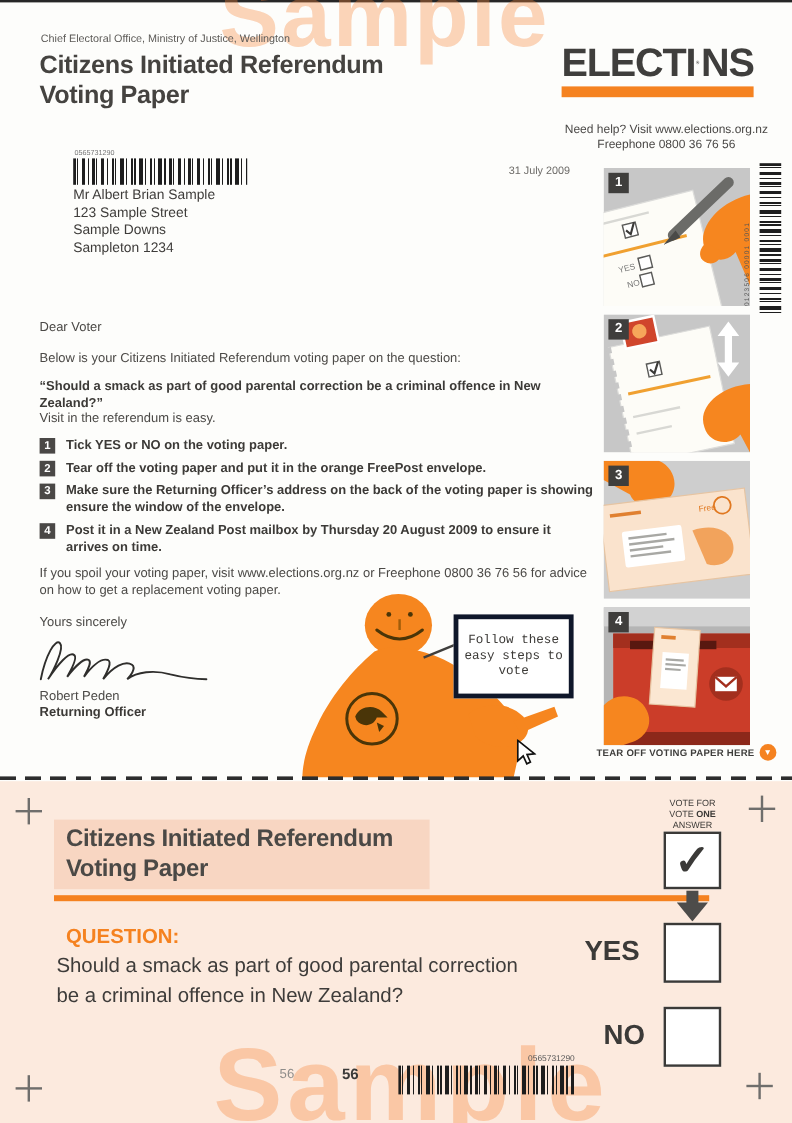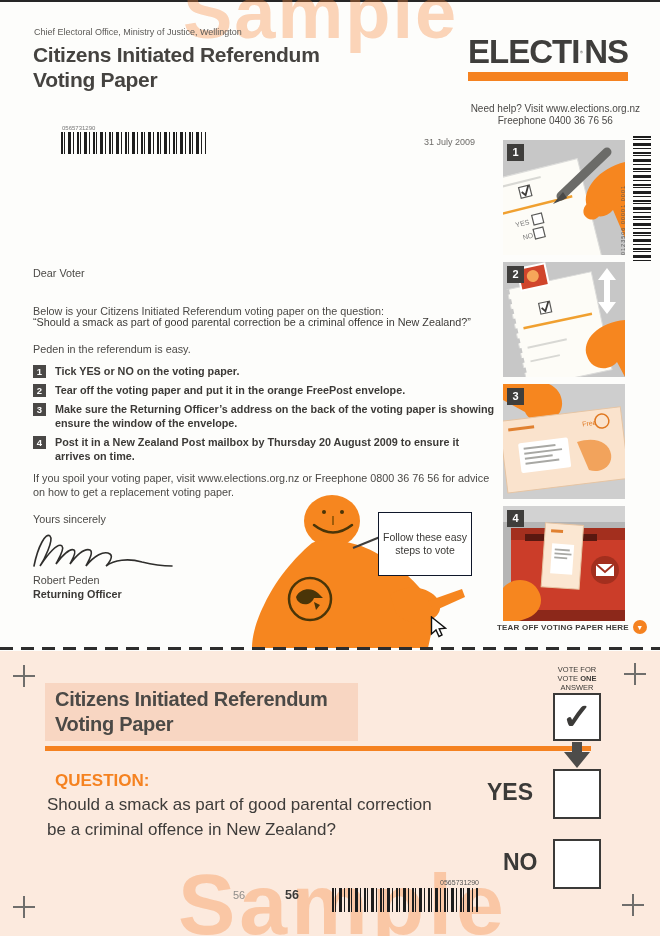--- a/index.html
+++ b/index.html
@@ -28,35 +28,35 @@
   .addr-num{position:absolute;left:62px;top:125px;font-size:6px;color:#777;}
   .bc{background:repeating-linear-gradient(90deg,#1d1d1d 0 2px,transparent 2px 3px,
       #1d1d1d 3px 4px,transparent 4px 7px,#1d1d1d 7px 10px,transparent 10px 12px,
       #1d1d1d 12px 13px,transparent 13px 16px);}
   .addr-barcode{position:absolute;left:61px;top:132px;width:145px;height:22px;}
   .addr{position:absolute;left:61px;top:156px;font-size:11.5px;line-height:14.5px;color:#3e3c3a;}
   .date{position:absolute;left:424px;top:137px;font-size:9px;color:#6d6b68;}
 
   
   .para{position:absolute;left:33px;width:462px;font-size:10.8px;line-height:14px;color:#4b4946;}
-  .bold{font-weight:normal;color:#3c3a37;}
+  .bold{font-weight:bold;color:#3c3a37;}
   .lsteps{position:absolute;left:33px;top:364px;width:462px;}
   .lstep{display:flex;margin-bottom:5px;}
   .lbadge{flex:0 0 13px;width:13px;height:13px;background:#4a4846;color:#fff;font-size:9.5px;
           font-weight:bold;text-align:center;line-height:13px;margin-right:9px;margin-top:1px;}
   .lstep-text{font-size:10.8px;line-height:14px;font-weight:bold;color:#3c3a37;}
   .sig{position:absolute;left:30px;top:526px;}
   .sig-name{position:absolute;left:33px;top:574px;font-size:10.8px;color:#4b4946;}
   .sig-title{position:absolute;left:33px;top:588px;font-size:10.8px;font-weight:bold;color:#3c3a37;}
 
   
   .mascot{position:absolute;left:250px;top:495px;z-index:2;}
   .bubble{position:absolute;left:378px;top:512px;width:92px;height:62px;background:#fff;
-          border:1px solid #0f172a;z-index:3;display:flex;align-items:center;justify-content:center;
-          text-align:center;font-size:10.5px;line-height:13px;color:#3c3a37;}
+          border:4px solid #0f172a;z-index:3;display:flex;align-items:center;justify-content:center;
+          text-align:center;font-size:10.5px;line-height:13px;color:#3c3a37;font-family:Liberation Mono, monospace;}
   .bubble-tail{position:absolute;left:352px;top:533px;z-index:3;}
   .cursor{position:absolute;left:430px;top:616px;z-index:6;}
 
   
   .fig{position:absolute;left:503px;width:122px;height:115px;}
   .fig svg{display:block;}
   .fbadge{position:absolute;left:4px;top:4px;width:17px;height:17px;background:#3f3e3c;color:#fff;
           font-size:11px;font-weight:bold;text-align:center;line-height:17px;z-index:2;}
   .vbarcode{position:absolute;left:633px;top:136px;width:18px;height:126px;
             background:repeating-linear-gradient(180deg,#1d1d1d 0 2px,transparent 2px 3px,
@@ -120,31 +120,37 @@
         <circle cx="15" cy="15" r="13" fill="#fff" stroke="#3f3e3c" stroke-width="2.6"></circle>
         <path d="M7,13 C10,7.5 19,8 21.5,13 L24,15.5 L16.5,15 C15,20 9.5,19.5 7.5,15.5 Z" fill="#3f3e3c"></path>
         <path d="M19,18 L24,20 L20.5,24.5 L18,21 Z" fill="#3f3e3c"></path>
       </svg>
       <span>NS</span>
     </div>
     <div class="logo-bar"></div>
   </div>
   <div class="help">
     <div>Need help? Visit www.elections.org.nz</div>
-    <div>Freephone 0400 36 76 56</div>
+    <div>Freephone 0800 36 76 56</div>
   </div>
 
   <div class="addr-num">0565731290</div>
   <div class="addr-barcode bc"></div>
+  <div class="addr">
+    <div>Mr Albert Brian Sample</div>
+    <div>123 Sample Street</div>
+    <div>Sample Downs</div>
+    <div>Sampleton 1234</div>
+  </div>
   <div class="date">31 July 2009</div>
 
   <div class="para" style="top:266px">Dear Voter</div>
-  <div class="para" style="top:304px">Below is your Citizens Initiated Referendum voting paper on the question:</div>
+  <div class="para" style="top:292px">Below is your Citizens Initiated Referendum voting paper on the question:</div>
   <div class="para bold" style="top:315px">“Should a smack as part of good parental correction be a criminal offence in New Zealand?”</div>
-  <div class="para" style="top:342px">Peden in the referendum is easy.</div>
+  <div class="para" style="top:342px">Visit in the referendum is easy.</div>
 
   <div class="lsteps">
     <div class="lstep">
       <div class="lbadge">1</div>
       <div class="lstep-text">Tick YES or NO on the voting paper.</div>
     </div>
     <div class="lstep">
       <div class="lbadge">2</div>
       <div class="lstep-text">Tear off the voting paper and put it in the orange FreePost envelope.</div>
     </div>

